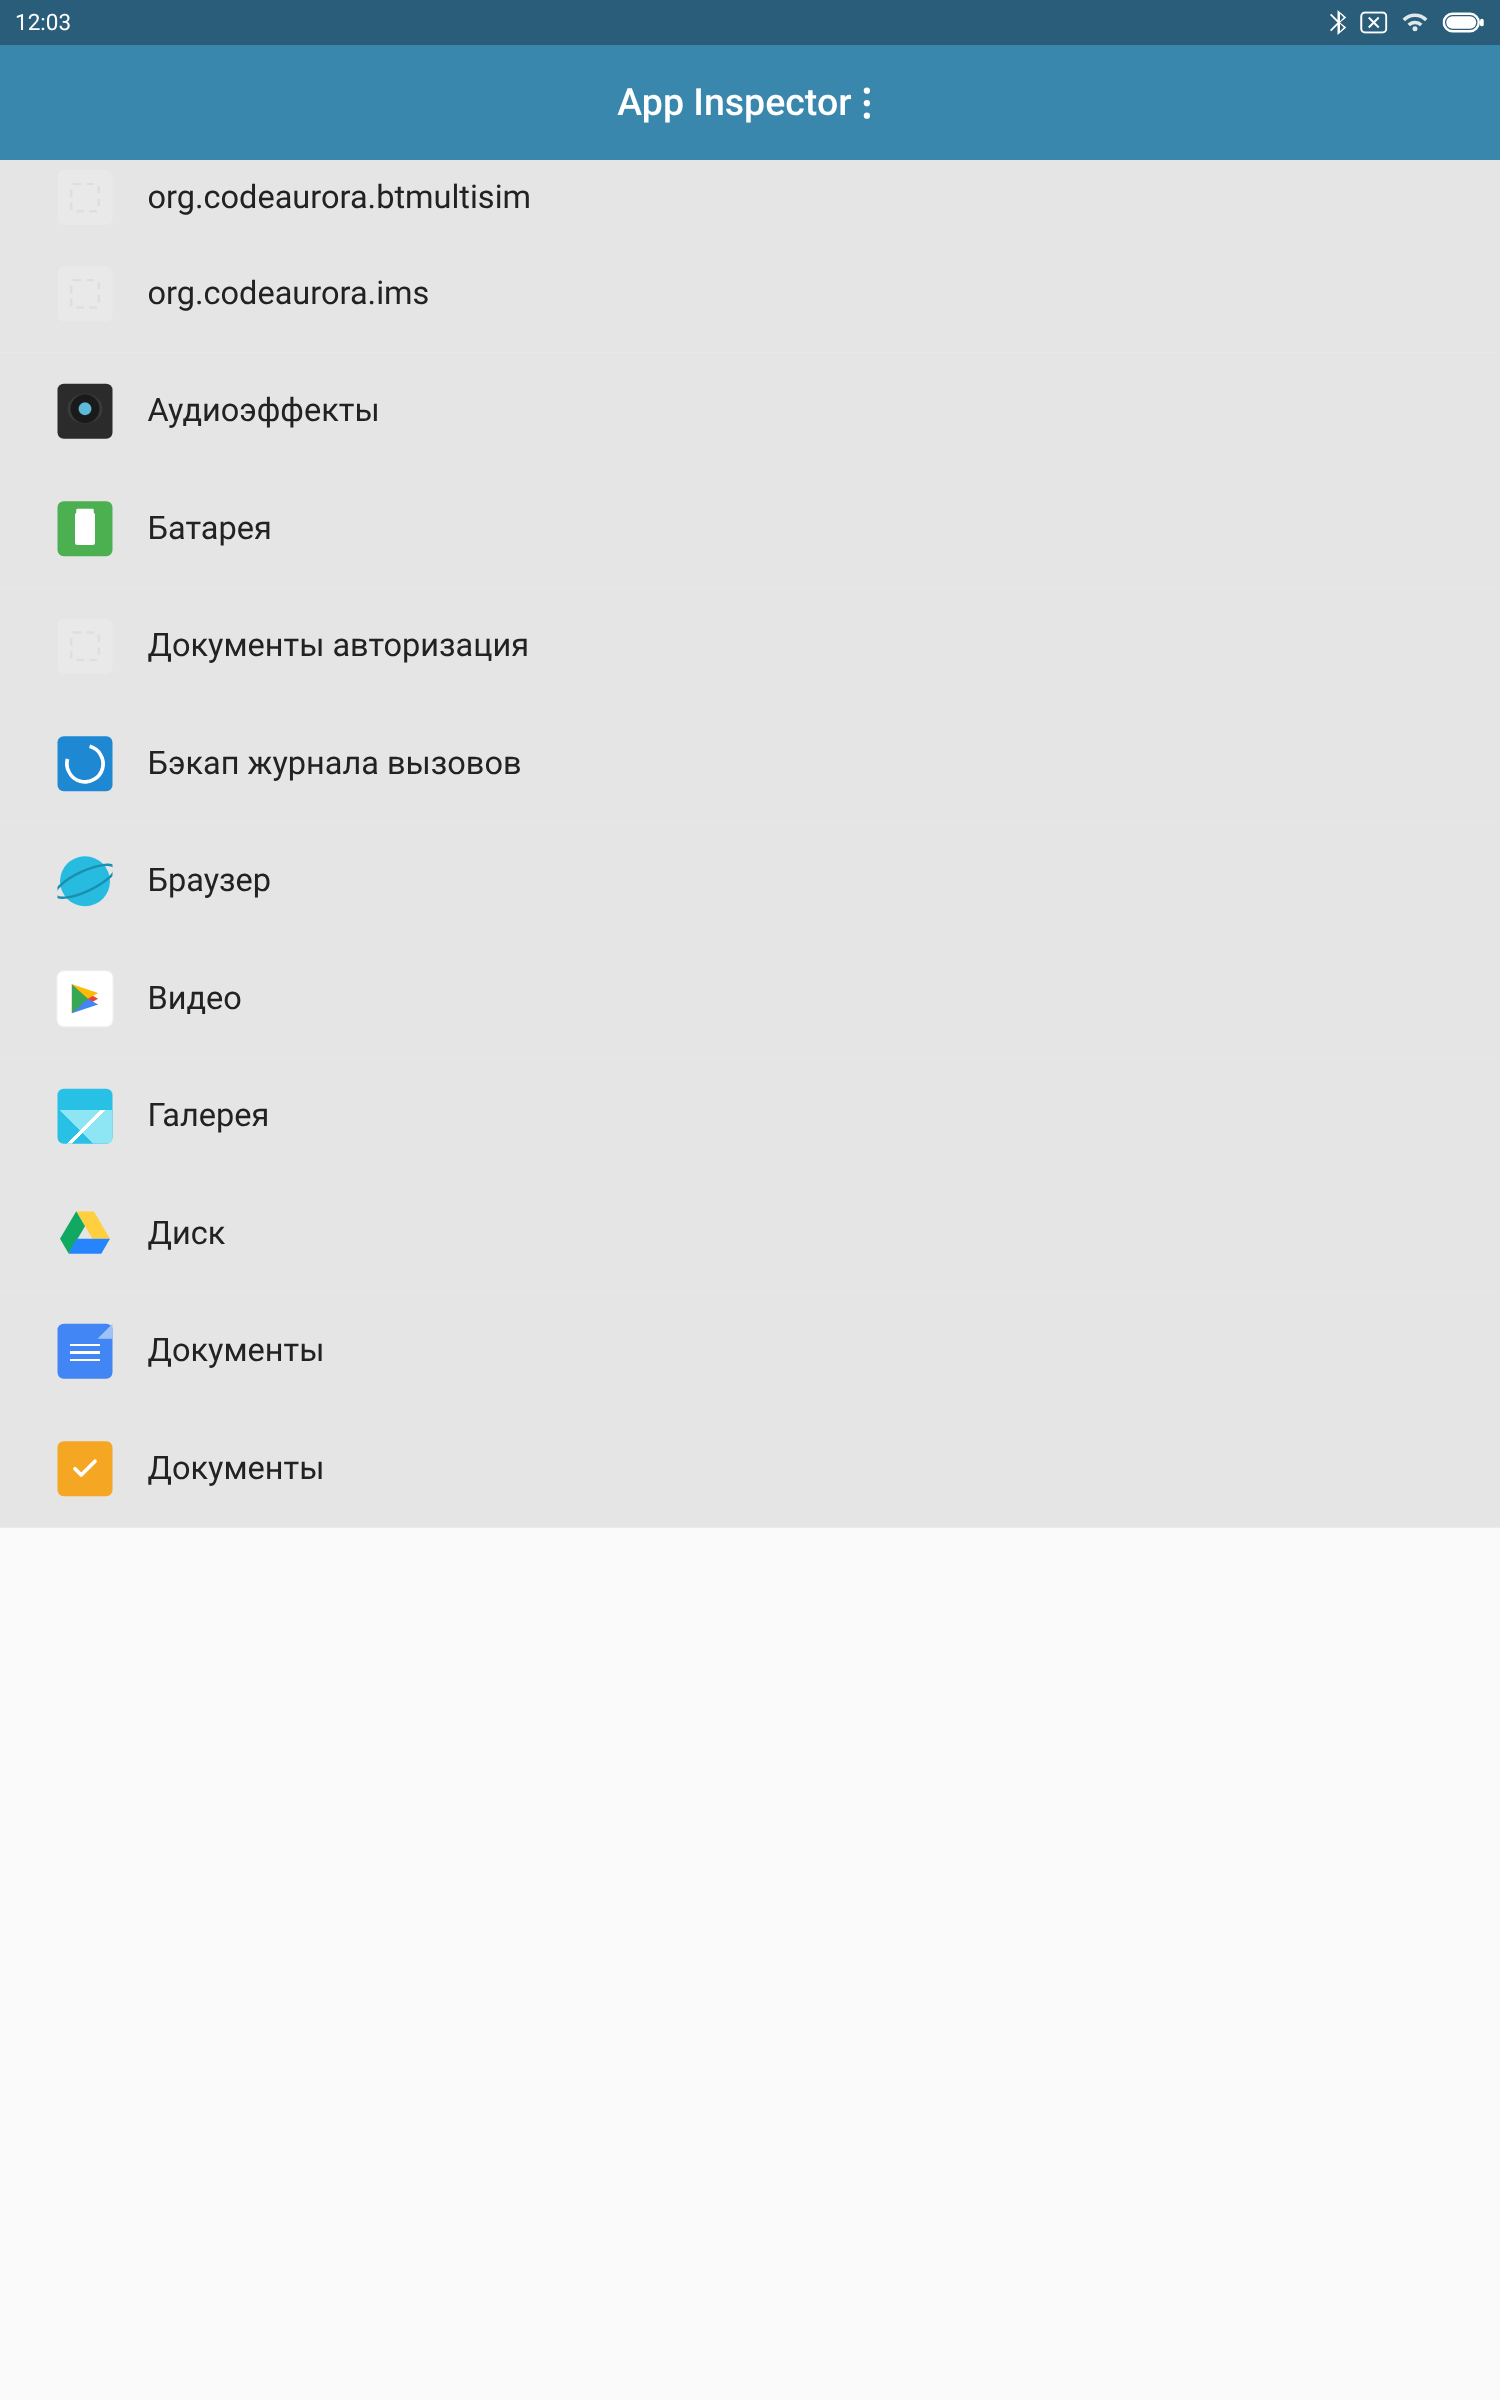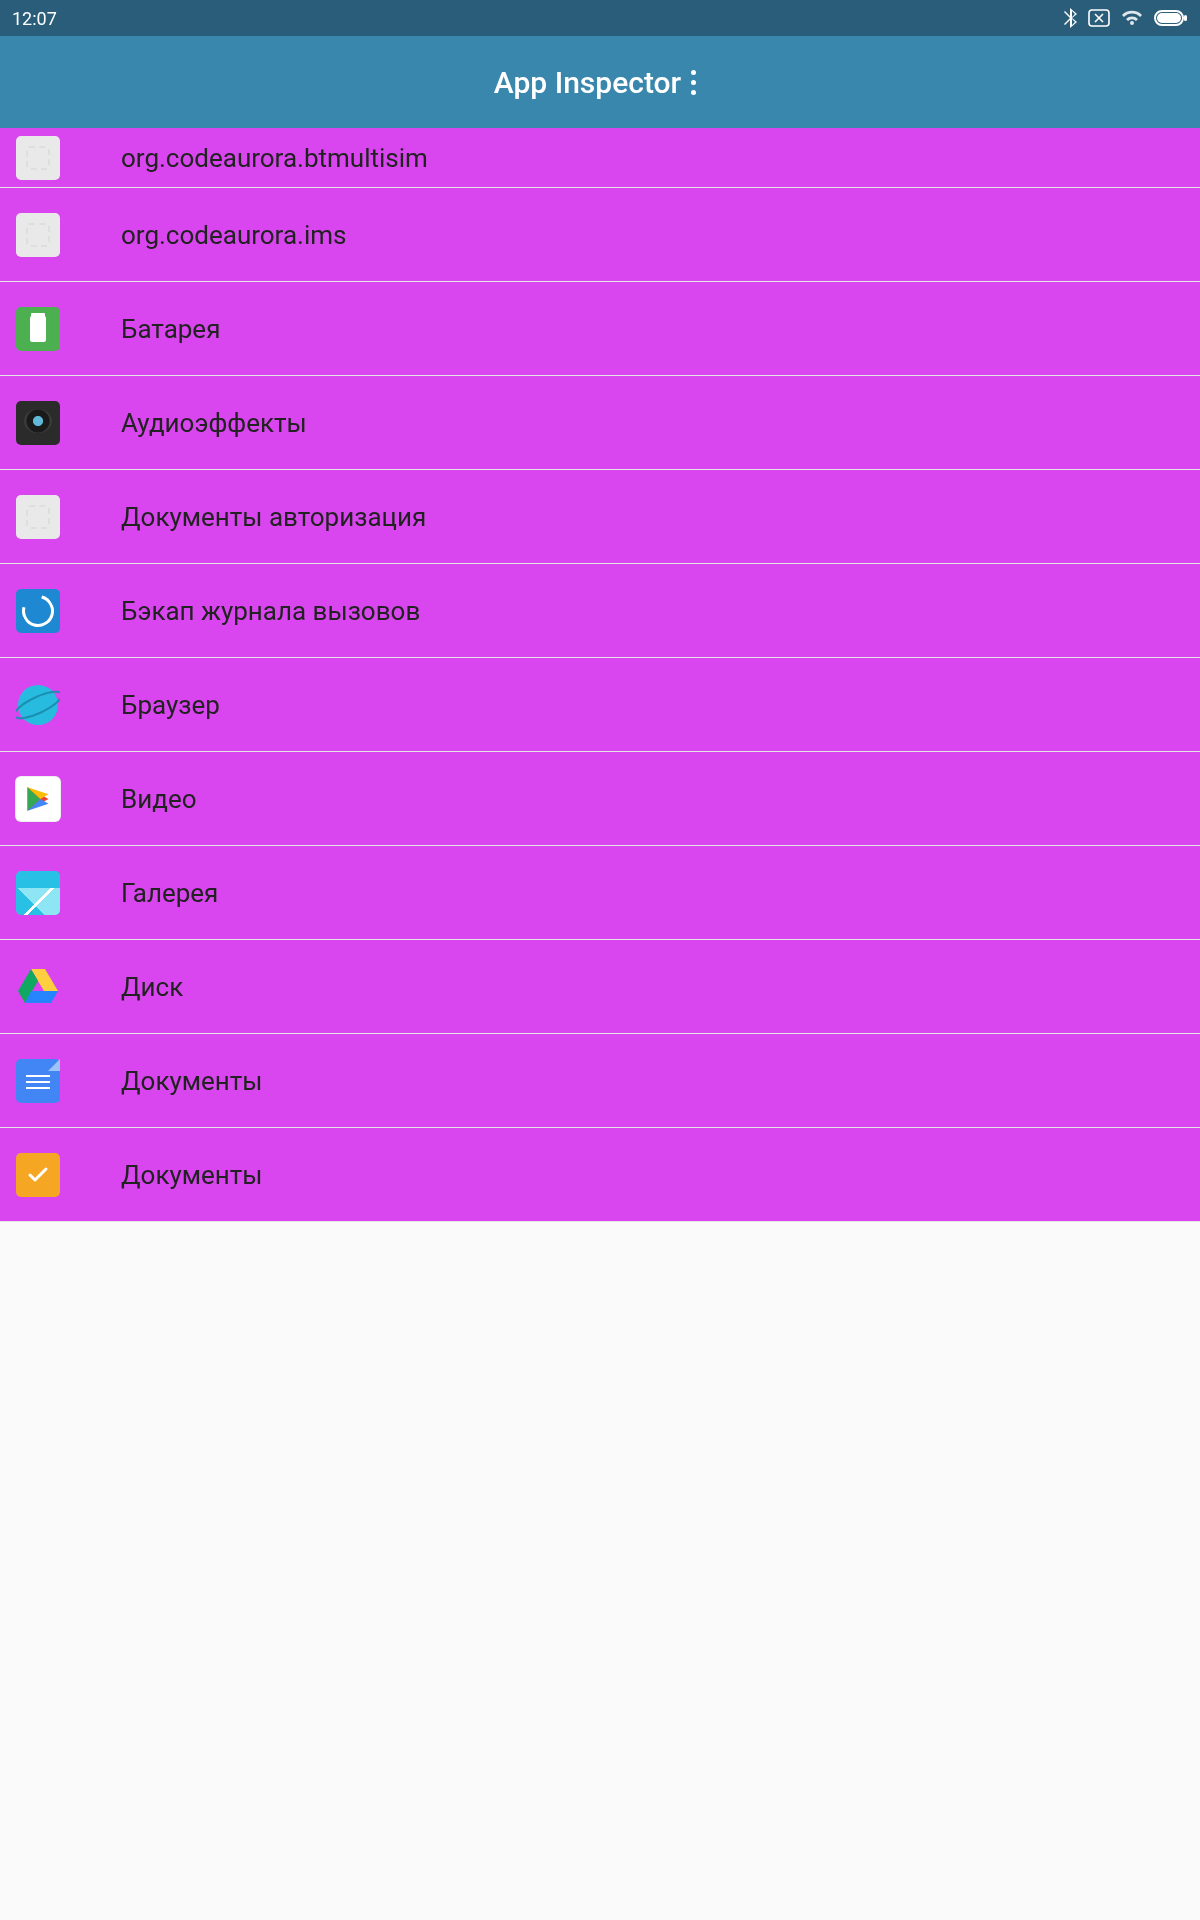--- a/index.html
+++ b/index.html
@@ -55,25 +55,24 @@
     background: #fff;
     border-radius: 50%;
   }
   .list {
     background: #fafafa;
   }
   .row {
     display: flex;
     align-items: center;
     height: 94px;
-    padding: 0 16px;
-    background: #d946ef;
+    padding: 0 46px;
+    background: #e5e5e5;
     border-bottom: 1px solid #e5e5e5;
     cursor: pointer;
-    gap: 33px;
   }
   .row:first-child { height: 60px; align-items: flex-start; padding-top:0; }
   .row:first-child .icon-slot { align-self: center; }
   .row:first-child .label { align-self: center; }
   .icon-slot {
     width: 44px;
     height: 44px;
     margin-right: 28px;
     flex-shrink: 0;
     display: flex;
@@ -149,21 +148,21 @@
     height: 14px;
     background: repeating-linear-gradient(#fff 0 2px, transparent 2px 6px);
   }
   .ic-docs2 { background: #f5a623; display:flex; align-items:center; justify-content:center; color:#fff; }
   .ic-wallpaper { display:flex; align-items:center; justify-content:center; }
 </style>
 </head>
 <body>
 
 <div class="status-bar">
-  <div class="status-left">12:07</div>
+  <div class="status-left">12:03</div>
   <div class="status-right">
     <svg width="14" height="20" viewBox="0 0 14 20">
         <path d="M6 0v8L1 3 0 4l6 6-6 6 1 1 5-5v8l7-6-5-4 5-4-7-6zm2 3l3 3-3 3V3zm0 8l3 3-3 3v-6z" fill="#fff"></path>
       </svg>
     <svg width="22" height="18" viewBox="0 0 22 18">
         <rect x="1" y="1" width="20" height="16" rx="3" fill="none" stroke="#fff" stroke-width="1.6"></rect>
         <path d="M7 5l8 8M15 5l-8 8" stroke="#fff" stroke-width="1.6"></path>
       </svg>
     <svg width="24" height="18" viewBox="0 0 24 18">
         <path d="M12 16a2 2 0 100-4 2 2 0 000 4zm-6-6a8.5 8.5 0 0112 0l-2 2a5.7 5.7 0 00-8 0l-2-2zm-4-4a14 14 0 0120 0l-2 2a11 11 0 00-16 0l-2-2z" fill="#fff" opacity="0.85"></path>
@@ -188,26 +187,26 @@
 <div class="list" id="list">
     <div class="row">
       <div class="icon-slot ic-generic"></div>
       <div class="label">org.codeaurora.btmultisim</div>
     </div>
     <div class="row">
       <div class="icon-slot ic-generic"></div>
       <div class="label">org.codeaurora.ims</div>
     </div>
     <div class="row">
+      <div class="icon-slot ic-audio"></div>
+      <div class="label">Аудиоэффекты</div>
+    </div>
+    <div class="row">
       <div class="icon-slot ic-battery"></div>
       <div class="label">Батарея</div>
-    </div>
-    <div class="row">
-      <div class="icon-slot ic-audio"></div>
-      <div class="label">Аудиоэффекты</div>
     </div>
     <div class="row">
       <div class="icon-slot ic-generic"></div>
       <div class="label">Документы авторизация</div>
     </div>
     <div class="row">
       <div class="icon-slot ic-backup"></div>
       <div class="label">Бэкап журнала вызовов</div>
     </div>
     <div class="row">

